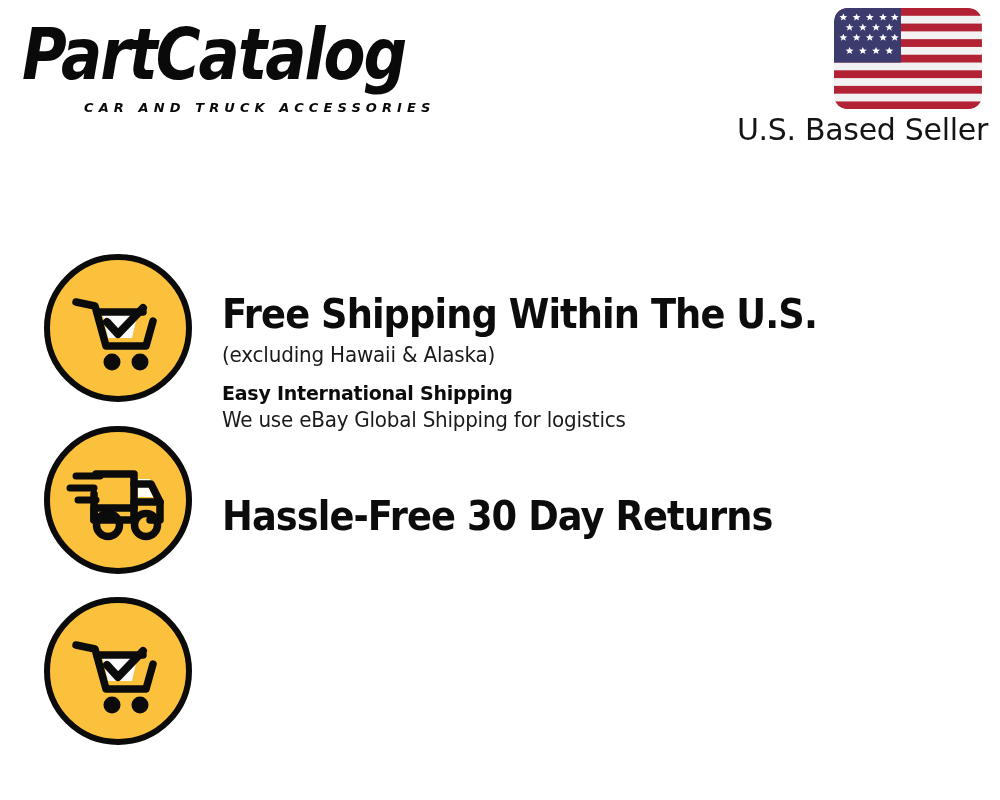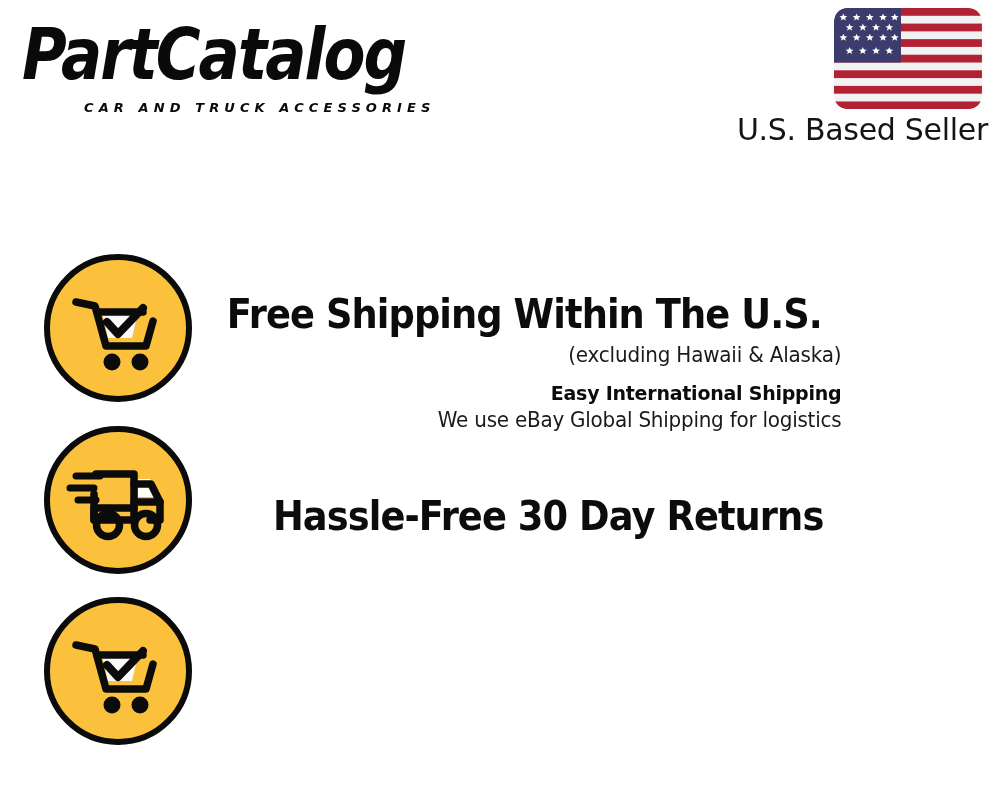--- a/index.html
+++ b/index.html
@@ -96,21 +96,20 @@
     position: absolute;
     top: 180px;
     left: 0;
     width: 1000px;
     height: 620px;
   }
   .feature-row {
     position: absolute;
     left: 0;
     width: 884px;
-    text-align: right;
   }
   #feature-row-0 { top: 68px;  height: 172px; }
   #feature-row-1 { top: 240px; height: 172px; }
   #feature-row-2 { top: 411px; height: 175px; }
 
   .feature-icon {
     position: absolute;
     left: 44px;
     width: 136px;
     height: 136px;
@@ -123,21 +122,21 @@
   #feature-row-1 .feature-icon { top: 6px; }
   #feature-row-2 .feature-icon { top: 6px; }
   .feature-icon svg { display: block; width: 100%; height: 100%; }
 
   .feature-text {
     position: absolute;
     left: 222px;
     right: 10px;
   }
   #feature-row-0 .feature-text { top: 46px; }
-  #feature-row-1 .feature-text { top: 76px; margin-left: 19px; }
+  #feature-row-1 .feature-text { top: 76px; }
   #feature-row-2 .feature-text { top: 76px; }
 
   .feature-title {
     font-family: "DejaVu Sans", sans-serif;
     font-weight: 700;
     font-size: 40px;
     line-height: 1.0;
     letter-spacing: -1.0px;
     color: #0c0c0c;
     white-space: nowrap;

